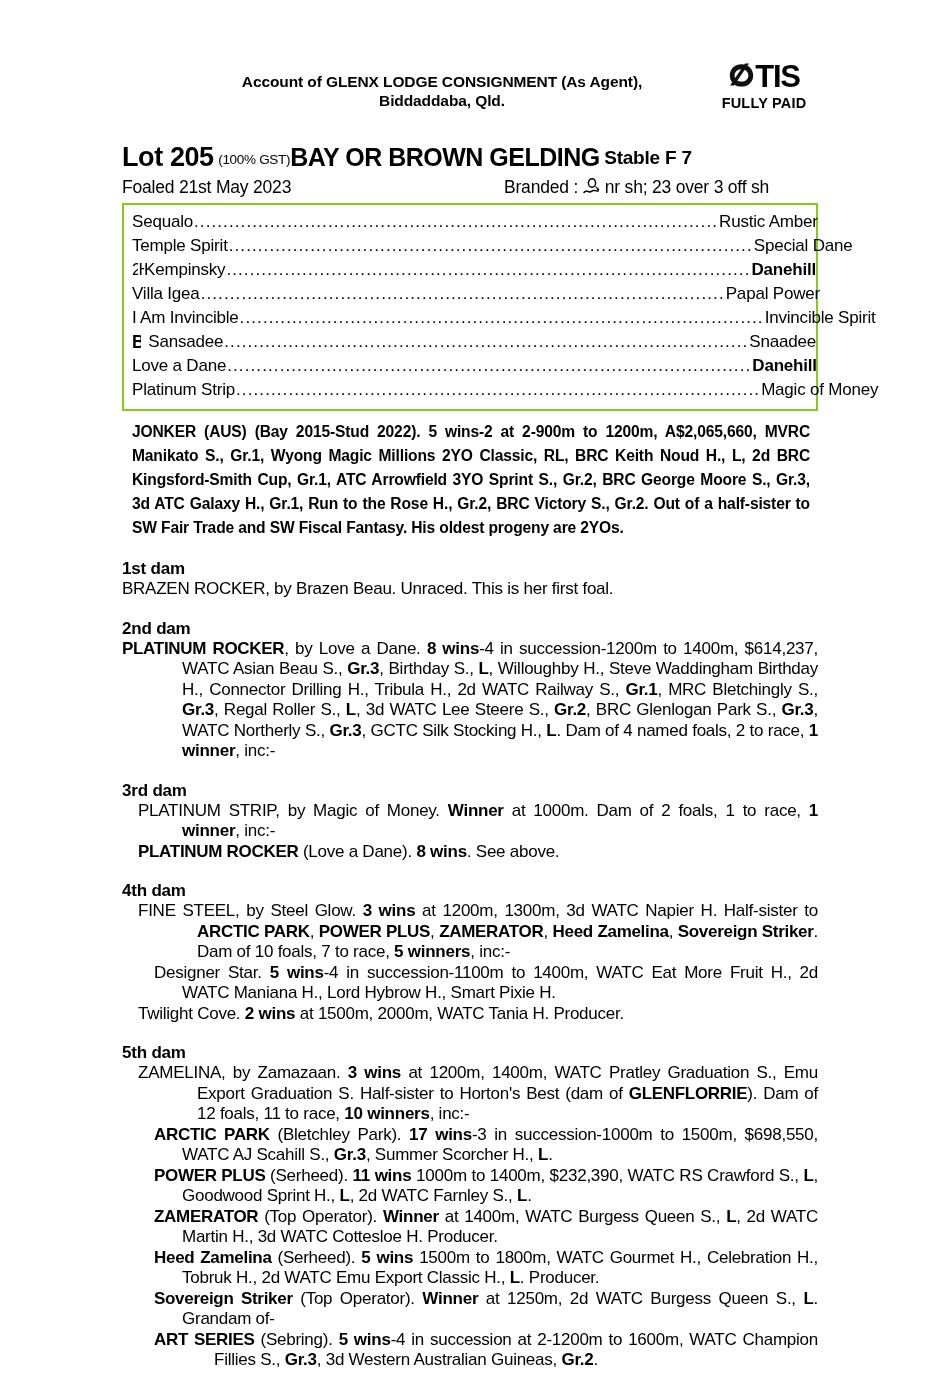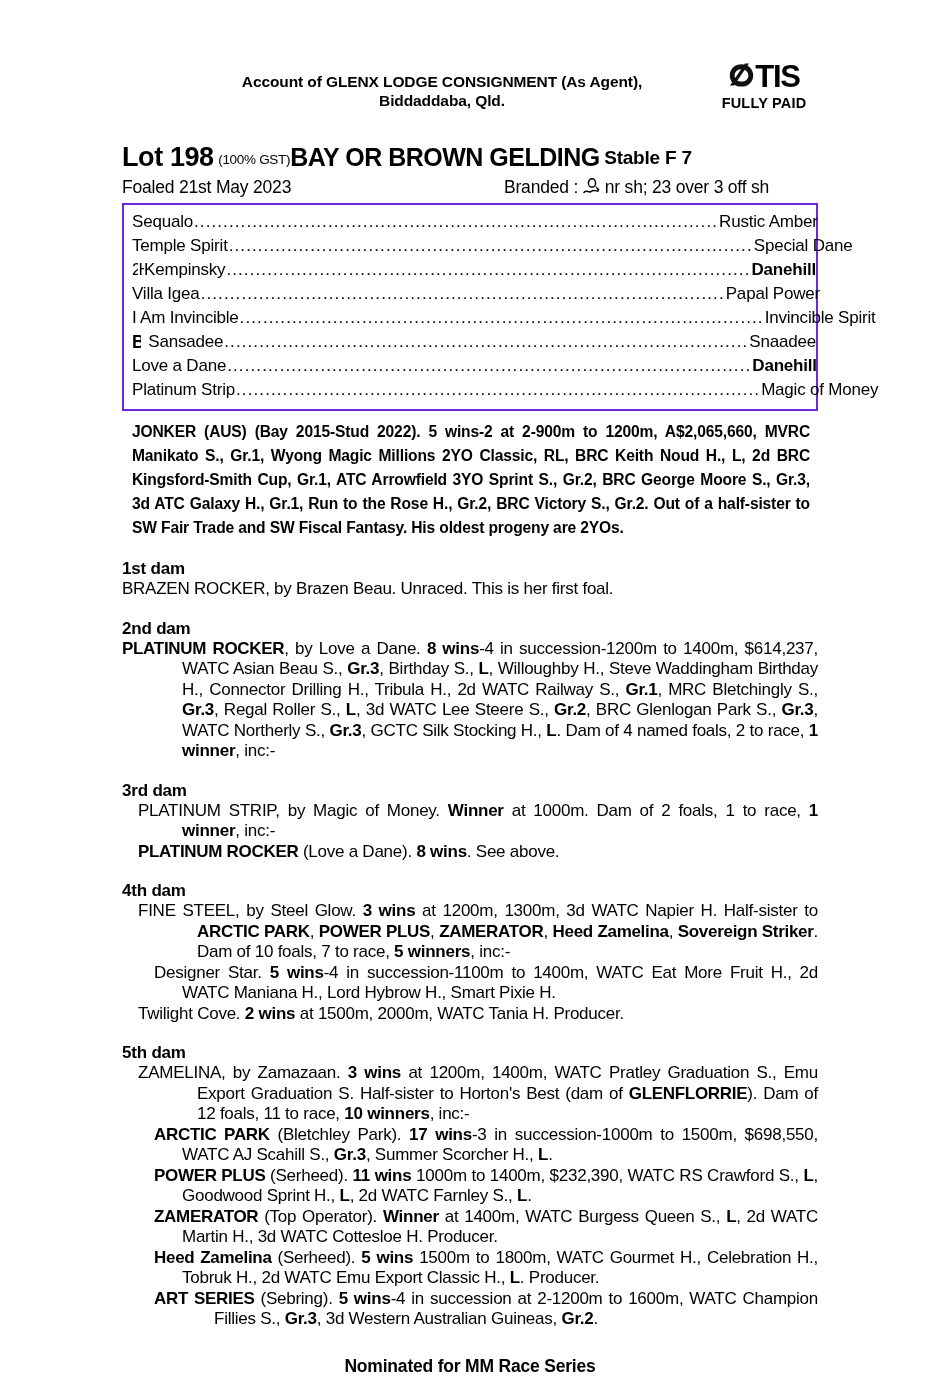--- a/index.html
+++ b/index.html
@@ -130,21 +130,21 @@
     display: inline-block;
     width: 22px;
     height: 18px;
     vertical-align: -4px;
     position: relative;
     top: -1px;
   }
 
   
   .ped {
-    border: 2px solid #6d28d9;
+    border: 2px solid #84cc16;
     padding: 5px 0 7px 8px;
     box-sizing: border-box;
     width: 696px;
   }
   .ped-row {
     display: flex;
     line-height: 24px;
     height: 24px;
     font-size: 17px;
     letter-spacing: -0.2px;
@@ -232,21 +232,21 @@
             <path d="M2.6 24.2 L17.4 2.6" stroke="#fff" stroke-width="0.0"></path>
           </svg>
         </span>
         <span class="logo-tis">TIS</span>
       </div>
       <div class="logo-sub">FULLY PAID</div>
     </div>
   </div>
 
   <div class="lot-line">
-    <span class="lot-no">Lot 198</span><span>&nbsp;</span><span class="gst">(100% GST)</span><span class="colour-sex">BAY OR BROWN GELDING</span><span>&nbsp;</span><span class="stable">Stable F 7</span>
+    <span class="lot-no">Lot 205</span><span>&nbsp;</span><span class="gst">(100% GST)</span><span class="colour-sex">BAY OR BROWN GELDING</span><span>&nbsp;</span><span class="stable">Stable F 7</span>
   </div>
 
   <div class="fb-row">
     <div class="foaled">Foaled 21st May 2023</div>
     <div class="branded"><span>Branded :</span>
       <span class="brand-glyph">
         <svg width="22" height="18" viewBox="0 0 22 18">
           <ellipse cx="9" cy="5" rx="3.6" ry="4.2" fill="none" stroke="#000" stroke-width="1.4"></ellipse>
           <path d="M11.6 7.6 L16.5 11.2 L14.8 12.6 Z" fill="#000"></path>
           <path d="M1 14.5 C3.2 10.8 6.2 15.8 8.6 13.2 C10.6 11.1 12.6 13.6 15.2 12.8" fill="none" stroke="#000" stroke-width="1.5" stroke-linecap="round"></path>
@@ -352,19 +352,20 @@
   <p class="blk ind-hang3"><span>ZAMELINA</span><span>, by Zamazaan. </span><b>3 wins</b><span> at 1200m, 1400m, WATC Pratley Graduation S., Emu Export Graduation S. Half-sister to Horton's Best (dam of </span><span class="bk">GLENFLORRIE</span><span>). Dam of 12 foals, 11 to race, </span><b>10 winners</b><span>, inc:-</span></p>
 
   <p class="blk ind-hang5"><span class="bk">ARCTIC PARK</span><span> (Bletchley Park). </span><b>17 wins</b><span>-3 in succession-1000m to 1500m, $698,550, WATC AJ Scahill S., </span><b>Gr.3</b><span>, Summer Scorcher H., </span><b>L</b><span>.</span></p>
 
   <p class="blk ind-hang5"><span class="bk">POWER PLUS</span><span> (Serheed). </span><b>11 wins</b><span> 1000m to 1400m, $232,390, WATC RS Crawford S., </span><b>L</b><span>, Goodwood Sprint H., </span><b>L</b><span>, 2d WATC Farnley S., </span><b>L</b><span>.</span></p>
 
   <p class="blk ind-hang5"><span class="bk">ZAMERATOR</span><span> (Top Operator). </span><b>Winner</b><span> at 1400m, WATC Burgess Queen S., </span><b>L</b><span>, 2d WATC Martin H., 3d WATC Cottesloe H. Producer.</span></p>
 
   <p class="blk ind-hang5"><span class="bk">Heed Zamelina</span><span> (Serheed). </span><b>5 wins</b><span> 1500m to 1800m, WATC Gourmet H., Celebration H., Tobruk H., 2d WATC Emu Export Classic H., </span><b>L</b><span>. Producer.</span></p>
 
+  <p class="blk ind-hang5"><span class="bk">Sovereign Striker</span><span> (Top Operator). </span><b>Winner</b><span> at 1250m, 2d WATC Burgess Queen S., </span><b>L</b><span>. Grandam of-</span></p>
 
   <p class="blk ind-hang6"><span class="bk">ART SERIES</span><span> (Sebring). </span><b>5 wins</b><span>-4 in succession at 2-1200m to 1600m, WATC Champion Fillies S., </span><b>Gr.3</b><span>, 3d Western Australian Guineas, </span><b>Gr.2</b><span>.</span></p>
 
   <div class="footer">Nominated for MM Race Series</div>
 
  </div>
 </div>
 
 </body></html>

